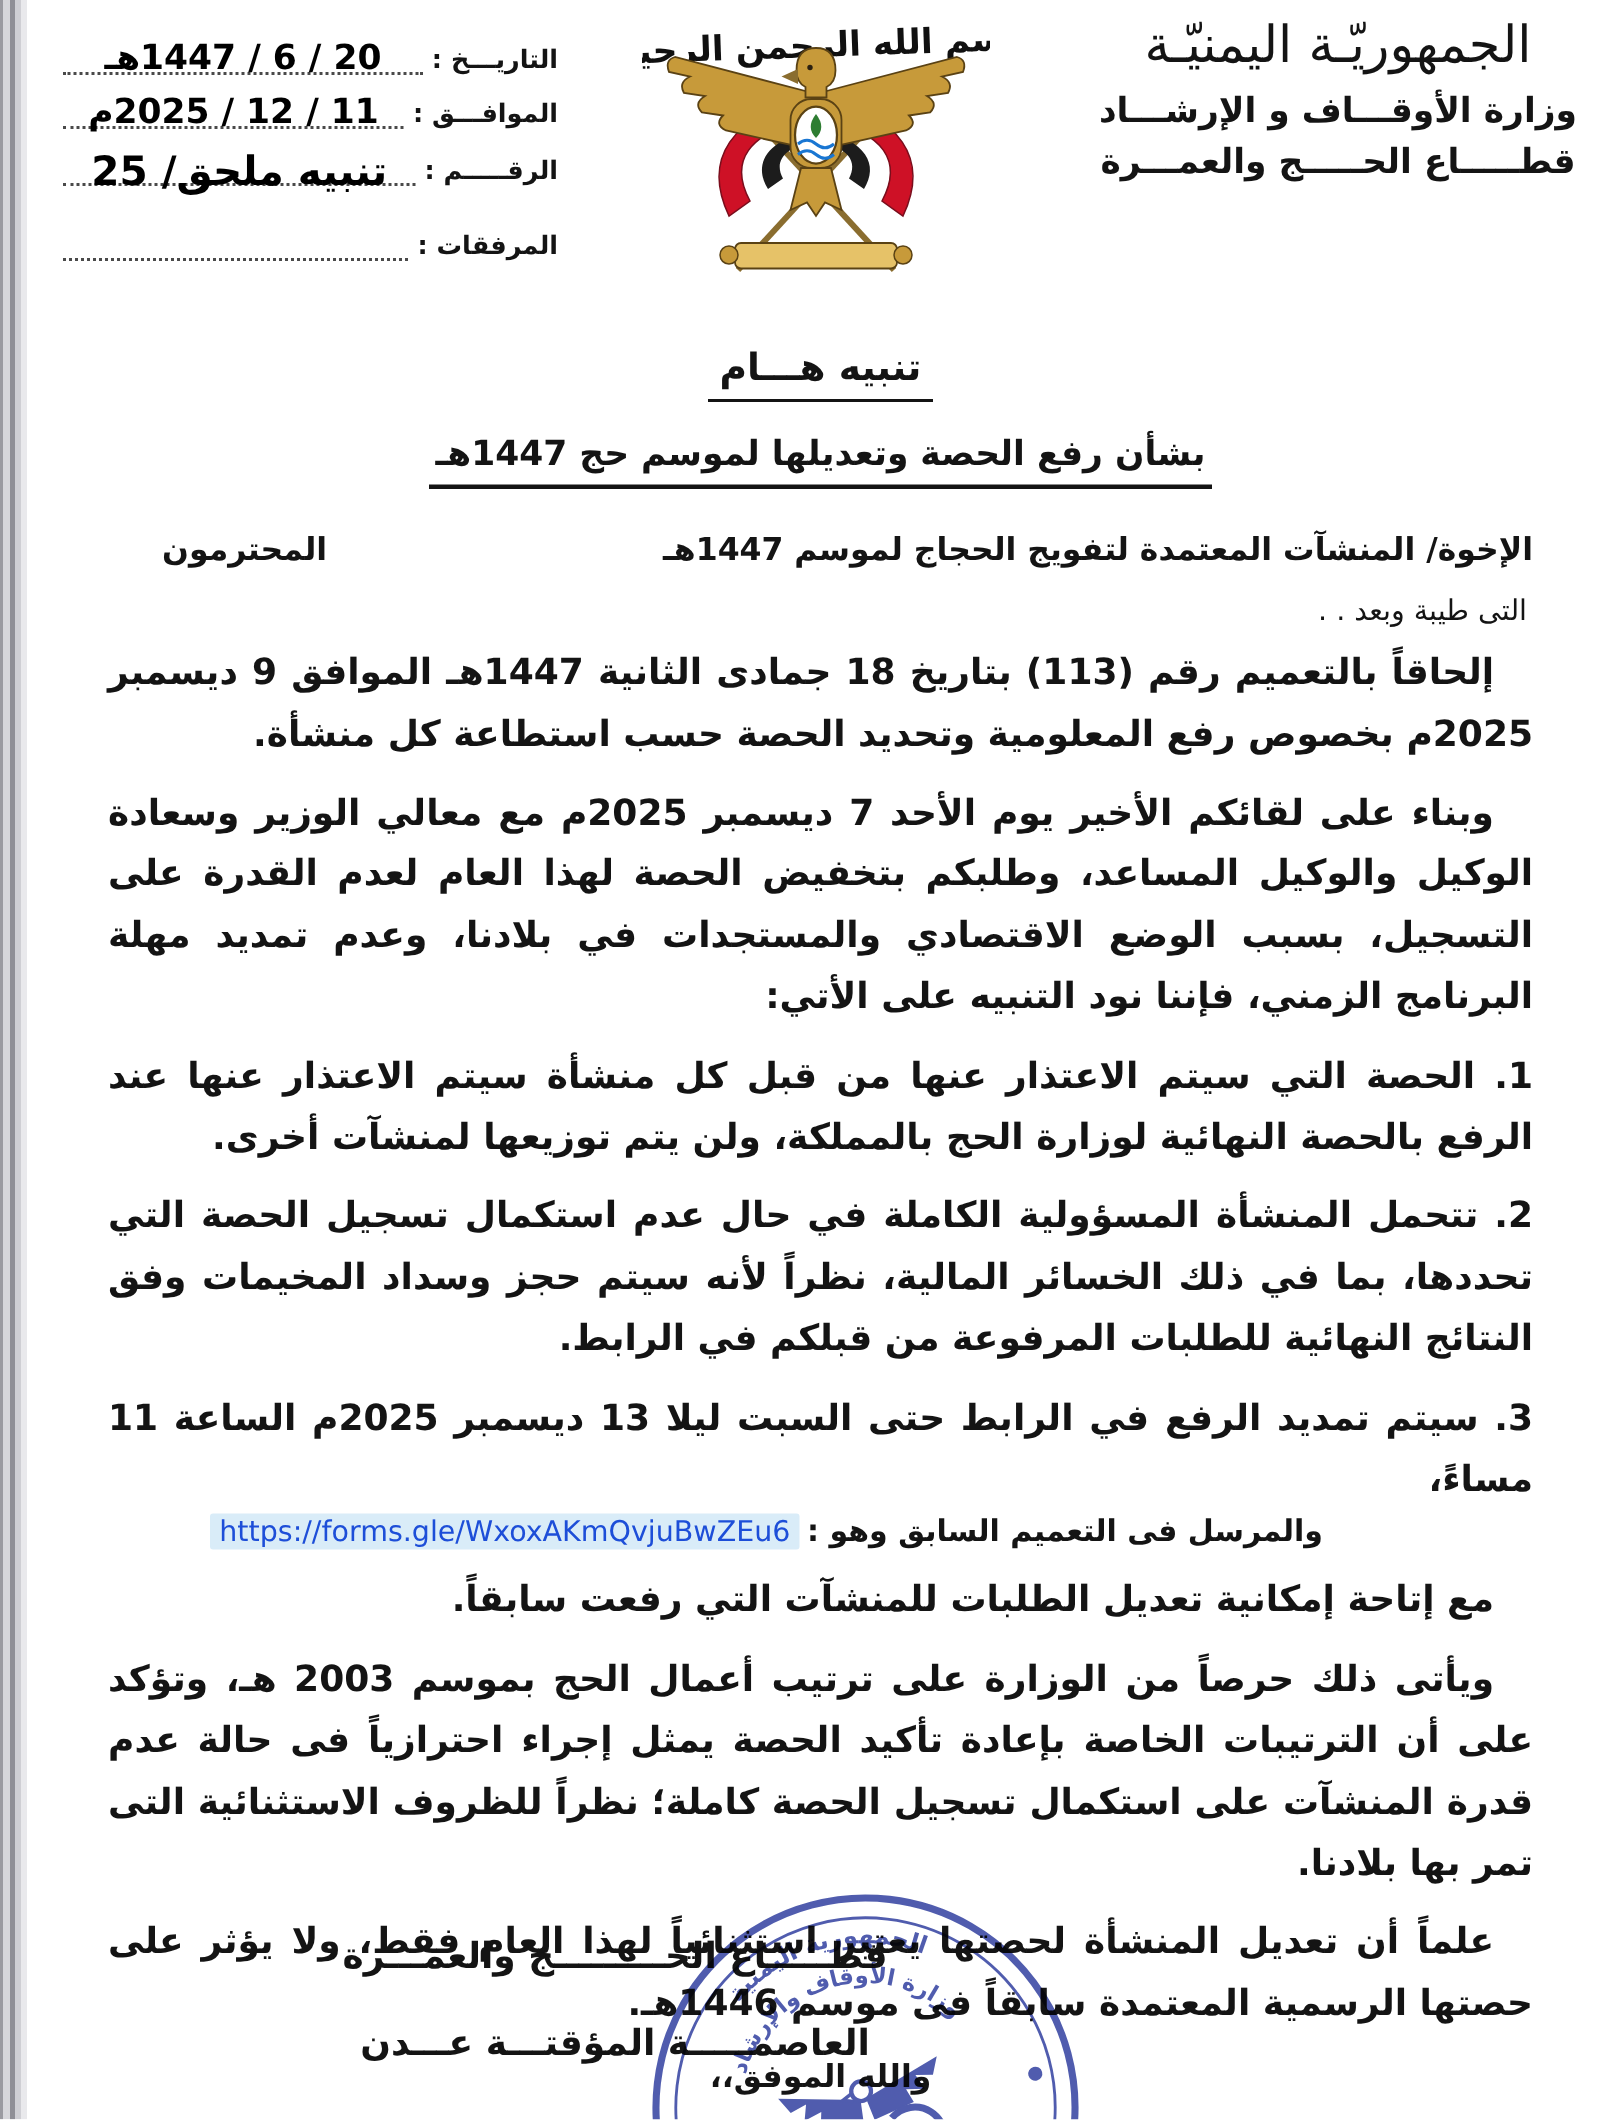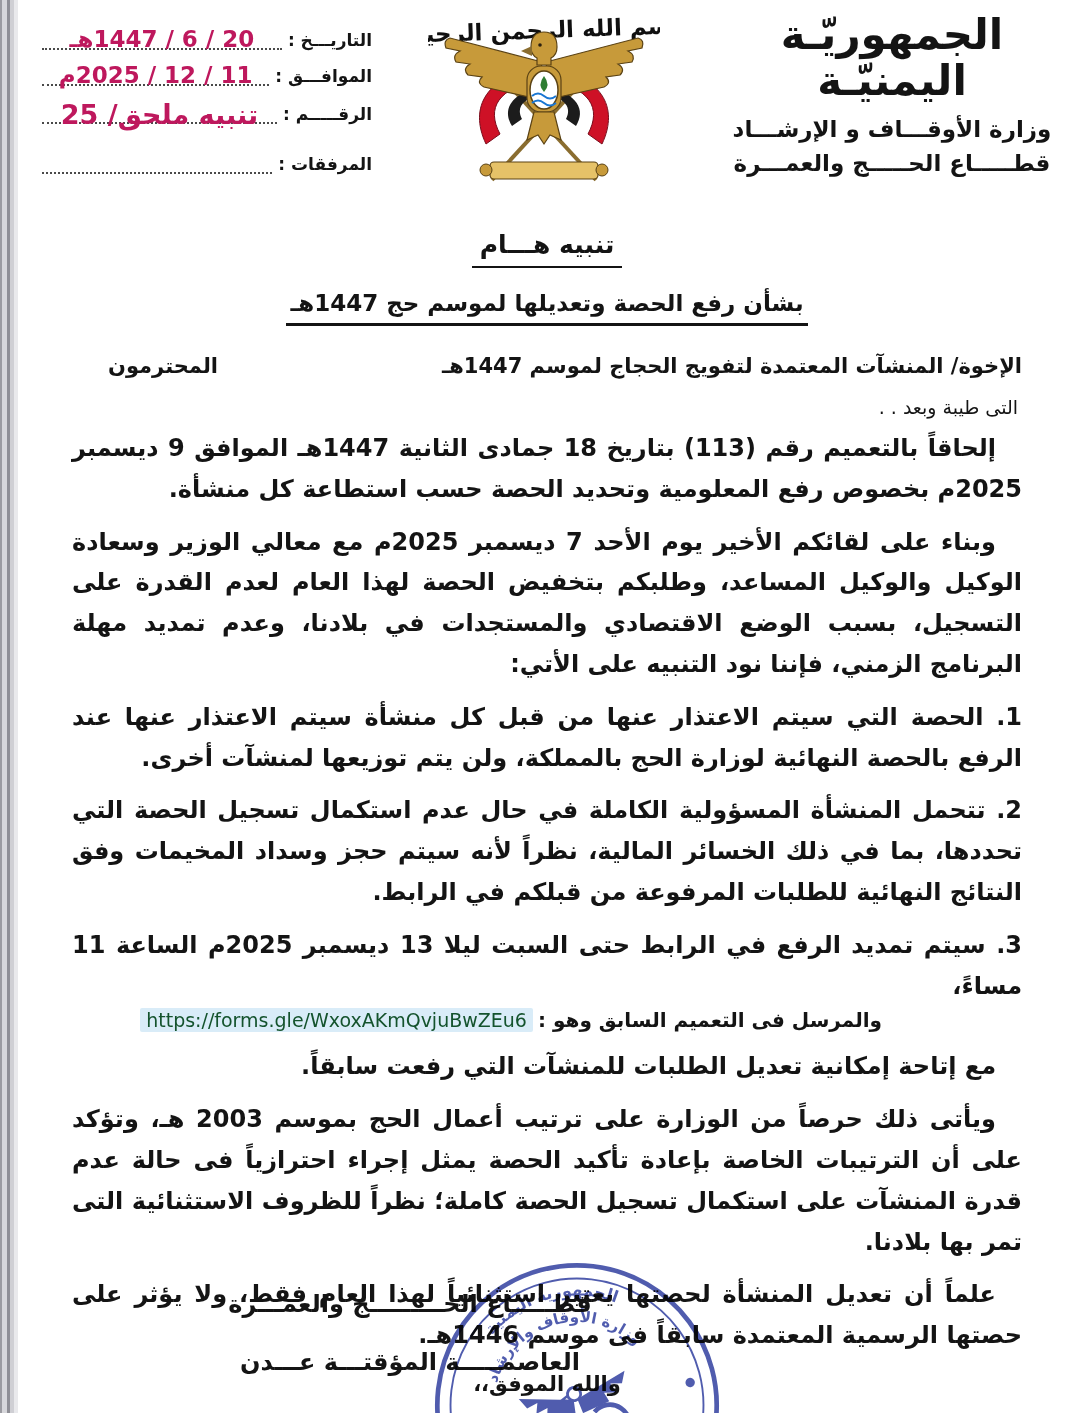--- a/index.html
+++ b/index.html
@@ -7,41 +7,41 @@
   .page{position:relative;width:1080px;height:1413px;background:#ffffff;overflow:hidden;direction:rtl;}
   
   .scan-edge{position:absolute;left:0;top:0;bottom:0;width:20px;
     background:linear-gradient(90deg,#9b9ba1 0 2px,#d7d7db 2px 7px,#8f8f96 7px 10px,#cfcfd4 10px 14px,#e9e9ec 14px 18px,#ffffff 18px);}
   
   .fields{position:absolute;top:22px;right:748px;left:42px;width:auto;max-width:330px;margin-right:auto;}
   .fields{right:auto;left:42px;width:330px;}
   .field-row{display:flex;align-items:flex-end;margin-bottom:8px;}
   .field-label{font-weight:bold;font-size:17px;white-space:nowrap;padding-left:6px;}
   .field-line{flex:1;border-bottom:2px dotted #4a4a4a;text-align:center;min-height:26px;}
-  .field-value{display:inline-block;color:#be185d;font-weight:bold;font-size:23px;line-height:1.05;position:relative;top:5px;white-space:nowrap;}
+  .field-value{display:inline-block;color:#000000;font-weight:bold;font-size:23px;line-height:1.05;position:relative;top:5px;white-space:nowrap;}
   .field-value.big{font-size:27px;top:7px;}
   .row-attachments{margin-top:22px;}
   .emblem{position:absolute;top:4px;left:428px;width:232px;height:206px;}
   .ministry{position:absolute;top:12px;right:16px;width:344px;text-align:center;}
-  .ministry-country{font-size:42px;font-weight:bold;line-height:1.1;letter-spacing:1px;}
+  .ministry-country{font-size:34px;font-weight:normal;line-height:1.1;letter-spacing:1px;}
   .ministry-name{font-size:23px;font-weight:bold;margin-top:12px;}
   .ministry-sector{font-size:23px;font-weight:bold;margin-top:8px;letter-spacing:1px;}
   
   .main{position:absolute;top:230px;right:58px;left:72px;}
   .doc-title{text-align:center;margin:0 0 22px 0;}
   .doc-title span{display:inline-block;font-size:25px;font-weight:bold;border-bottom:2px solid #141414;padding:0 8px 7px 8px;}
   .doc-subject{text-align:center;margin:0 0 28px 0;}
   .doc-subject span{display:inline-block;font-size:23px;font-weight:bold;border-bottom:3px solid #141414;padding:0 4px 7px 4px;}
   .addressee{display:flex;justify-content:space-between;align-items:baseline;font-size:21px;font-weight:bold;margin-bottom:18px;padding-left:36px;}
   .greeting{font-size:19px;margin-bottom:10px;padding-right:4px;}
   .body-text{font-size:24px;font-weight:bold;line-height:1.7;text-align:justify;margin:0 0 12px 0;}
   .indent{text-indent:26px;}
   .url-line{margin:0 140px 14px 0;white-space:nowrap;}
   .url-intro{font-size:20px;font-weight:bold;}
-  .url{color:#14532d;background:#d9ecf8;font-size:19px;font-weight:normal;text-decoration:none;padding:1px 6px;border-radius:2px;}
+  .url{color:#1d4ed8;background:#d9ecf8;font-size:19px;font-weight:normal;text-decoration:none;padding:1px 6px;border-radius:2px;}
   .closing{text-align:center;font-size:21px;font-weight:bold;margin-top:16px;}
   
   .signature{position:absolute;top:1290px;right:auto;left:170px;width:480px;text-align:center;}
   .sig-line{font-size:24px;font-weight:bold;}
   .sig-line + .sig-line{margin-top:30px;}
   .stamp{position:absolute;left:426px;top:1254px;width:302px;height:302px;opacity:.84;mix-blend-mode:multiply;}
 </style>
 </head>
 <body>
 

